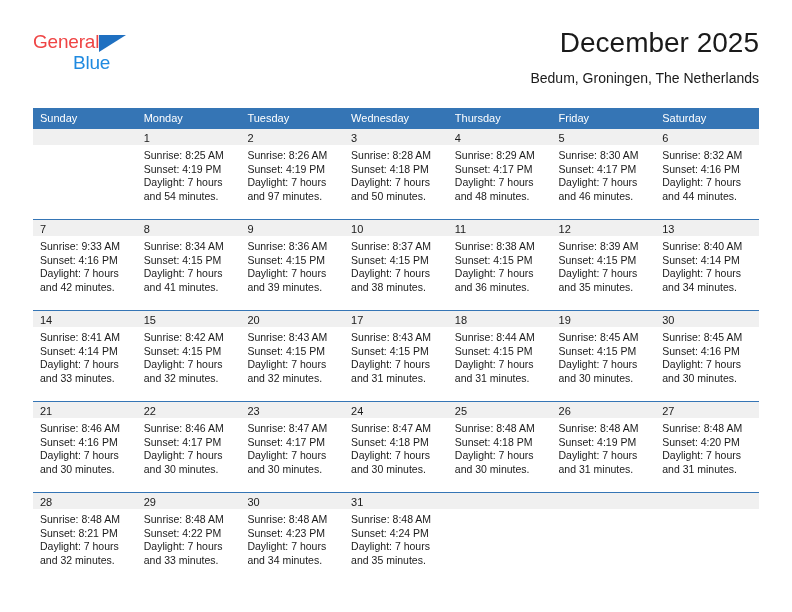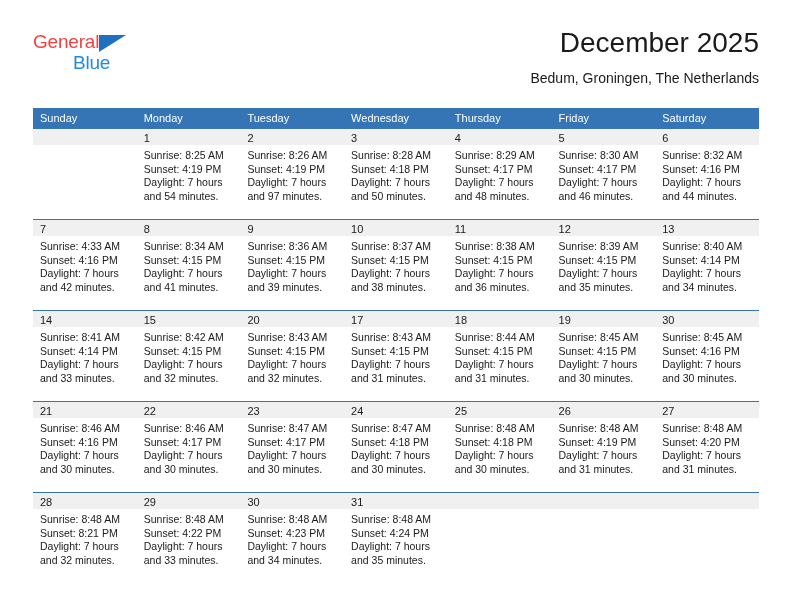--- a/index.html
+++ b/index.html
@@ -271,21 +271,21 @@
           </td>
         </tr>
         <tr class="week-sep">
           <td colspan="7"></td>
         </tr>
         <tr>
           <td>
             <div class="cell filled">
               <div class="daynum-band">7</div>
               <div class="details">
-                <div>Sunrise: 4:33 AM</div>
+                <div>Sunrise: 9:33 AM</div>
                 <div>Sunset: 4:16 PM</div>
                 <div>Daylight: 7 hours</div>
                 <div>and 42 minutes.</div>
               </div>
             </div>
           </td>
           <td>
             <div class="cell filled">
               <div class="daynum-band">8</div>
               <div class="details">

